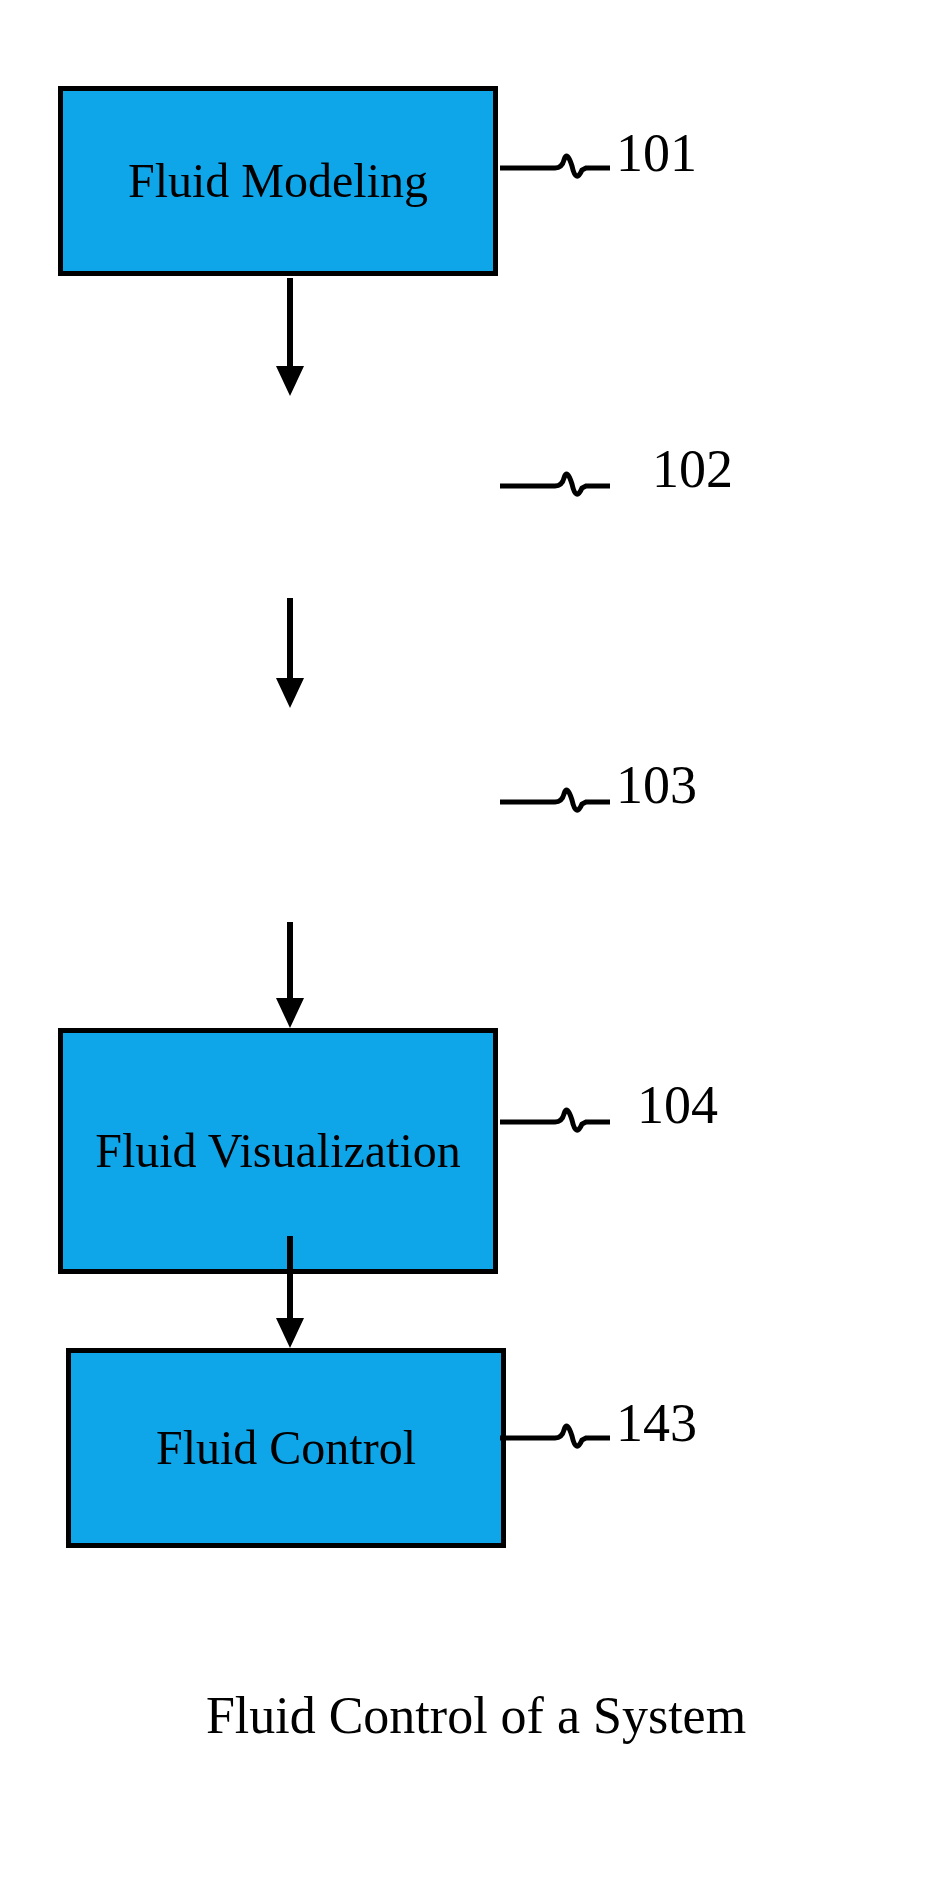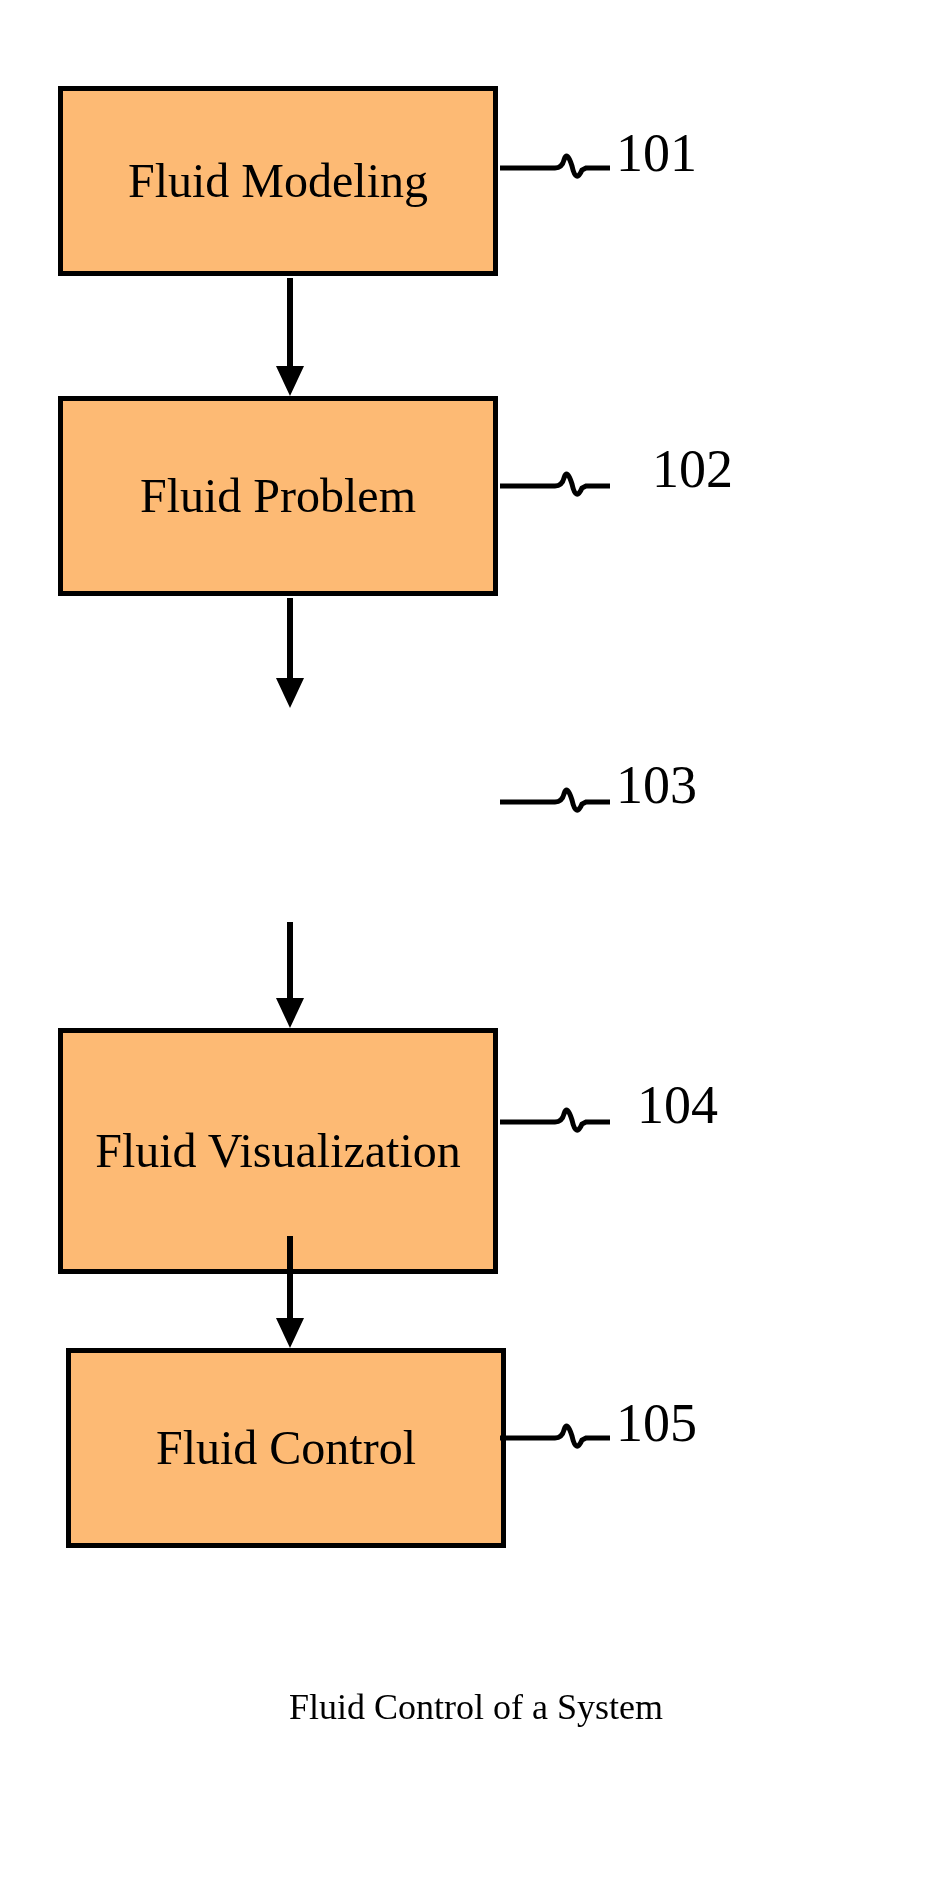--- a/index.html
+++ b/index.html
@@ -20,21 +20,21 @@
       position: relative;
       width: 100%;
       height: 100%;
       padding-top: 80px;
     }
     
     .flowbox {
       position: absolute;
       width: 440px;
       border: 5px solid #000;
-      background: #fdba74;
+      background: #0ea5e9;
       display: flex;
       align-items: center;
       justify-content: center;
       text-align: center;
       font-size: 48px;
       line-height: 1.25;
       padding: 12px;
     }
     
     .box-101 { left: 58px; top: 86px; height: 190px; }
@@ -77,36 +77,33 @@
     .arr-2 { top: 598px; height: 110px; }
     .arr-3 { top: 922px; height: 106px; }
     .arr-4 { top: 1236px; height: 112px; }
     
     .caption {
       position: absolute;
       left: 0;
       width: 100%;
       top: 1686px;
       text-align: center;
-      font-size: 36px;
+      font-size: 52px;
       font-family: "Times New Roman", Times, serif;
     }
   </style>
 </head>
 <body>
 
 <div class="diagram">
 
   <div class="flowbox box-101">
     <span>Fluid Modeling</span>
   </div>
 
-  <div class="flowbox box-102">
-    <span>Fluid Problem</span>
-  </div>
 
 
   <div class="flowbox box-104">
     <span>Fluid Visualization</span>
   </div>
 
   <div class="flowbox box-105">
     <span>Fluid Control</span>
   </div>
 
@@ -123,21 +120,21 @@
     <path d="M0 28 L55 28 Q62 28 64 20 Q67 10 72 26 Q76 44 82 30 L86 28 L110 28" stroke="#000" stroke-width="5" fill="none"></path>
   </svg>
   <svg class="connector-squiggle sq-105" viewBox="0 0 110 60">
     <path d="M0 28 L55 28 Q62 28 64 20 Q67 10 72 26 Q76 44 82 30 L86 28 L110 28" stroke="#000" stroke-width="5" fill="none"></path>
   </svg>
 
   <div class="label lbl-101">101</div>
   <div class="label lbl-102">102</div>
   <div class="label lbl-103">103</div>
   <div class="label lbl-104">104</div>
-  <div class="label lbl-105">105</div>
+  <div class="label lbl-105">143</div>
 
   <svg class="arrow arr-1" viewBox="0 0 40 118" preserveAspectRatio="none">
     <line x1="20" y1="0" x2="20" y2="92" stroke="#000" stroke-width="6"></line>
     <polygon points="20,118 6,88 34,88" fill="#000"></polygon>
   </svg>
   <svg class="arrow arr-2" viewBox="0 0 40 110" preserveAspectRatio="none">
     <line x1="20" y1="0" x2="20" y2="84" stroke="#000" stroke-width="6"></line>
     <polygon points="20,110 6,80 34,80" fill="#000"></polygon>
   </svg>
   <svg class="arrow arr-3" viewBox="0 0 40 106" preserveAspectRatio="none">

